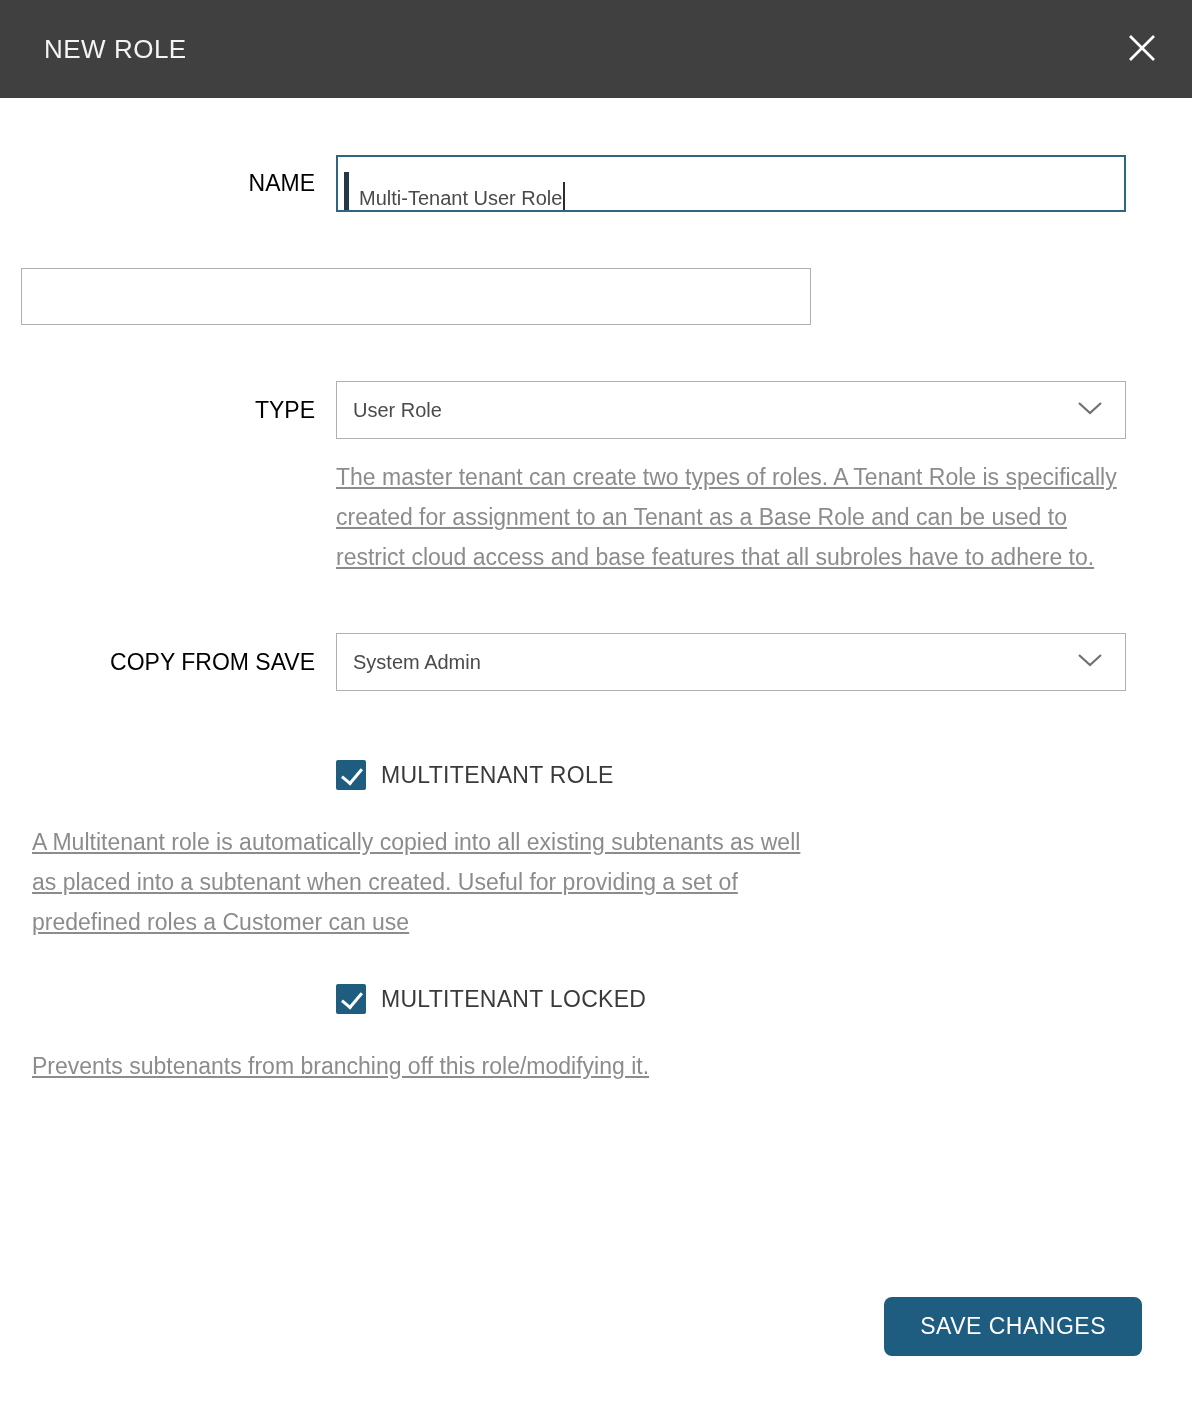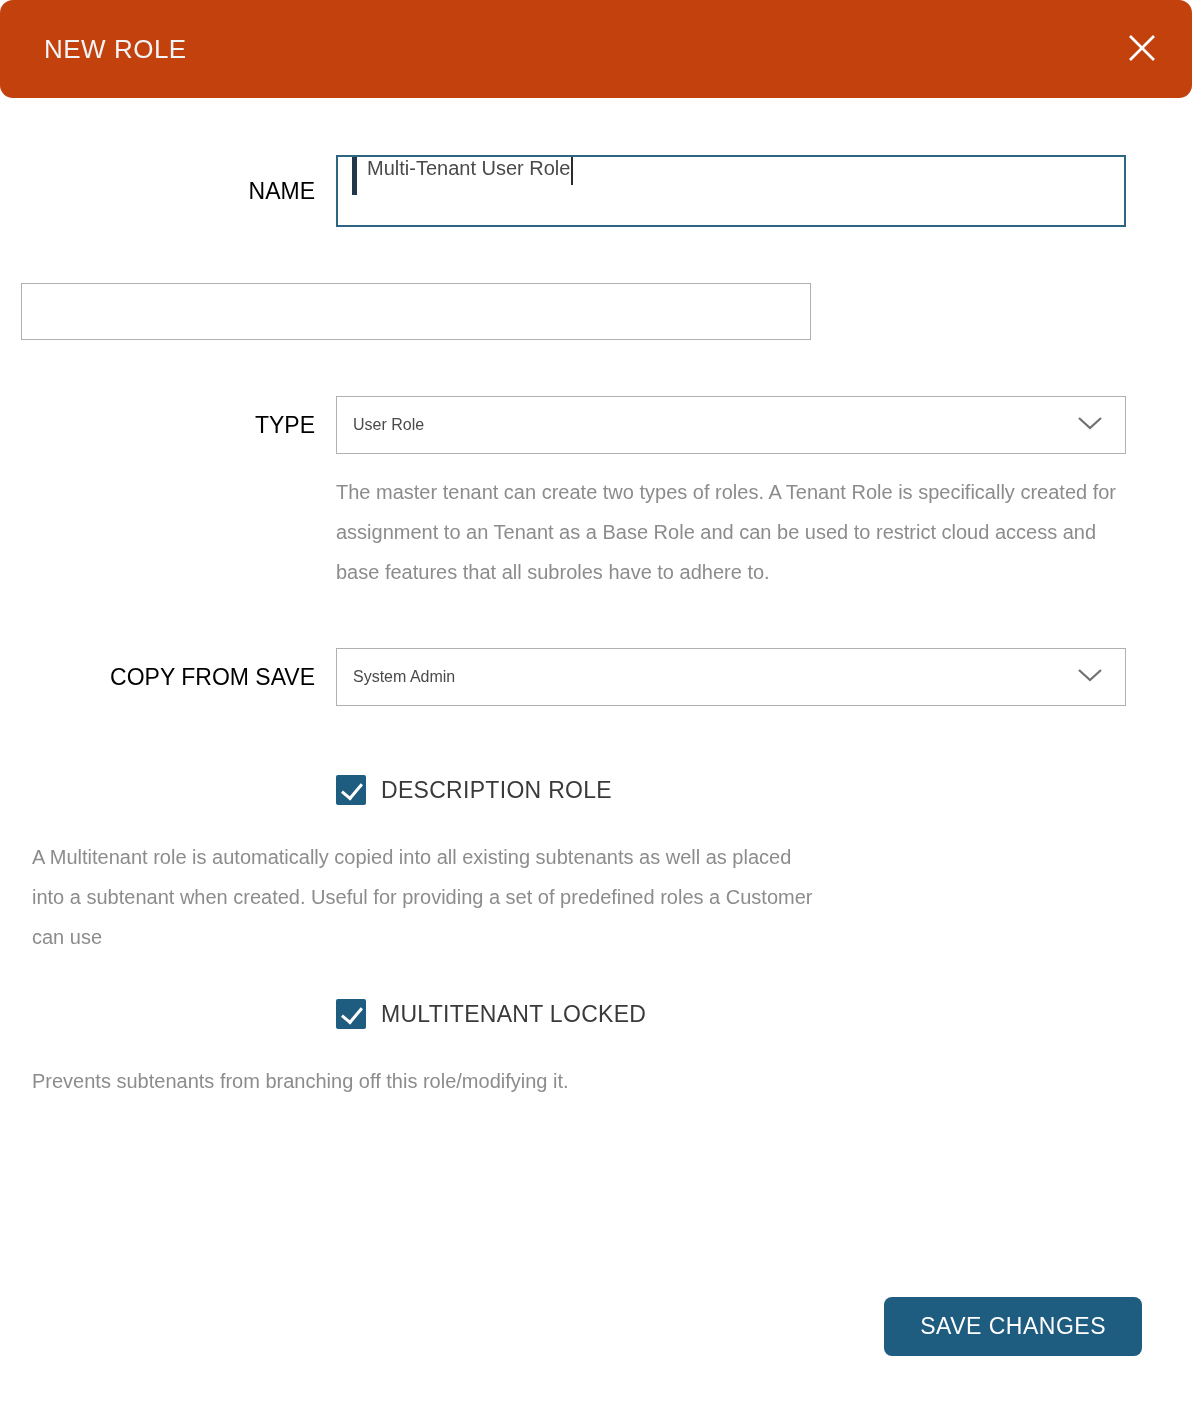--- a/index.html
+++ b/index.html
@@ -6,26 +6,25 @@
   html, body {
     width: 1192px;
     background: #ffffff;
     font-family: "Liberation Sans", sans-serif;
   }
   .modal { width: 1192px; height: 1406px; background: #ffffff; position: relative; overflow: hidden; }
 
   
   .modal-header {
     height: 98px;
-    background: #c2410c;
+    background: #404040;
     display: flex;
     align-items: center;
     justify-content: space-between;
     padding: 0 28px 0 44px;
-    border-radius: 13px;
   }
   .modal-title {
     color: #f2f4f6;
     font-size: 26px;
     letter-spacing: 0.5px;
     font-weight: 400;
   }
   .close-btn {
     width: 44px; height: 44px;
     display: flex; align-items: center; justify-content: center;
@@ -52,26 +51,26 @@
     width: 790px; height: 57px;
     border: 1px solid #b0b0b3;
     font-size: 20px;
     color: #4a4a4a;
     padding: 0 16px;
     font-family: "Liberation Sans", sans-serif;
     background: #fff;
     outline: none;
   }
   .input-focused {
-    width: 790px; height: 72px;
+    width: 790px; height: 57px;
     border: 2px solid #2e6583;
     background: #fff;
     display: flex;
-    align-items: flex-start;
-    padding-left: 14px;
+    align-items: flex-end;
+    padding-left: 6px;
     cursor: text;
   }
   .accent-bar {
     width: 5px; height: 38px;
     background: #24384a;
     flex: 0 0 5px;
   }
   .input-text {
     font-size: 20px;
     color: #4a4a4a;
@@ -88,28 +87,29 @@
   .select {
     width: 790px; height: 58px;
     border: 1px solid #b0b0b3;
     background: #fff;
     display: flex;
     align-items: center;
     justify-content: space-between;
     padding: 0 22px 0 16px;
     cursor: pointer;
   }
-  .select-value { font-size: 16px; color: #4a4a4a; }
+  .select-value { font-size: 20px; color: #4a4a4a; }
 
   
   .help-text {
-    font-size: 20px;
+    font-size: 23px;
     line-height: 40px;
     color: #8c8c8c;
     font-weight: 400;
+    text-decoration: underline;
   }
 
   
   .checkbox-row { display: flex; align-items: center; cursor: pointer; }
   .checkbox {
     width: 30px; height: 30px;
     border-radius: 2px;
     background: #fff;
     border: 2px solid #b0b0b3;
     position: relative;
@@ -219,21 +219,21 @@
             <svg width="26" height="14" viewBox="0 0 26 14">
               <polyline points="2,2 13,12 24,2" fill="none" stroke="#707070" stroke-width="2.2"></polyline>
             </svg>
           </span>
         </div>
       </div>
     </div>
 
     <div class="checkbox-row indent mt-69">
       <span class="checkbox checked"></span>
-      <span class="checkbox-label">DESCRIPTION ROLE</span>
+      <span class="checkbox-label">MULTITENANT ROLE</span>
     </div>
     <div class="help-text indent mt-32">A Multitenant role is automatically copied into all existing subtenants as well as placed into a subtenant when created. Useful for providing a set of predefined roles a Customer can use</div>
 
     <div class="checkbox-row indent mt-42">
       <span class="checkbox checked"></span>
       <span class="checkbox-label">MULTITENANT LOCKED</span>
     </div>
     <div class="help-text indent mt-32">Prevents subtenants from branching off this role/modifying it.</div>
 
   </div>

